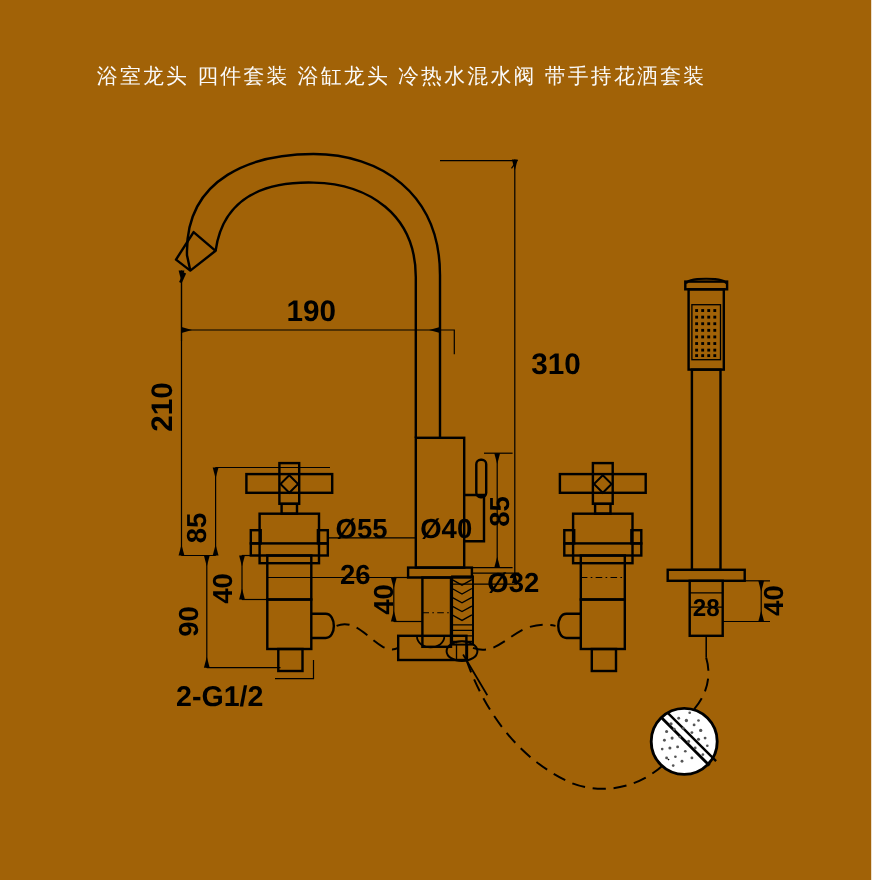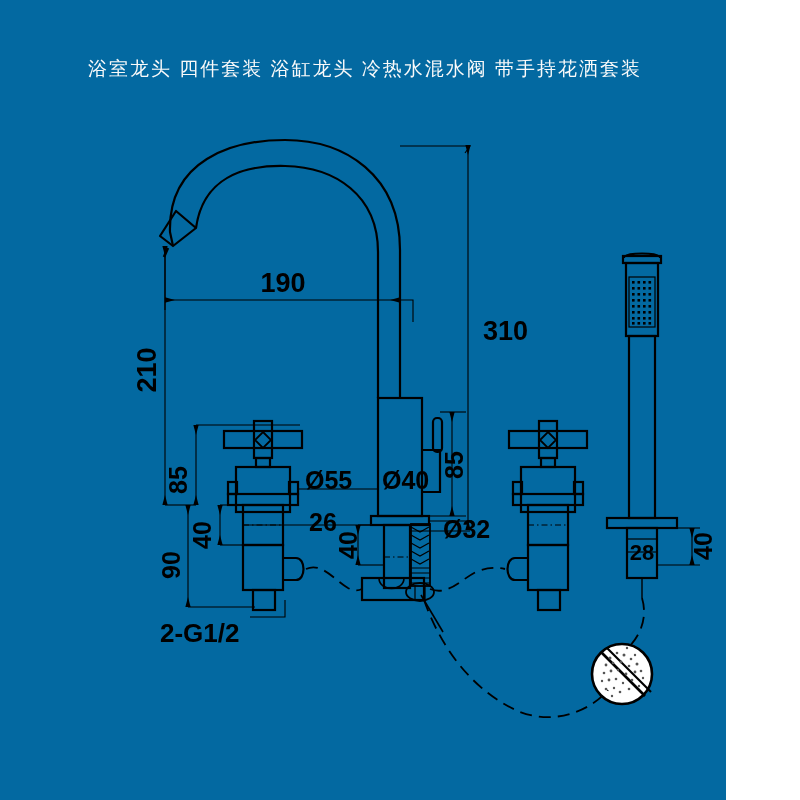--- a/index.html
+++ b/index.html
@@ -6,23 +6,23 @@
   html, body {
     margin: 0;
     padding: 0;
     background: #ffffff;
   }
   body {
     font-family: "Liberation Sans", sans-serif;
   }
   #stage {
     position: relative;
-    width: 726px;
+    width: 792px;
     height: 800px;
-    background: #0369a1;
+    background: #a16207;
     overflow: hidden;
   }
   #drawing {
     position: absolute;
     left: 0;
     top: 0;
     width: 800px;
     height: 800px;
   }
   .wm {

